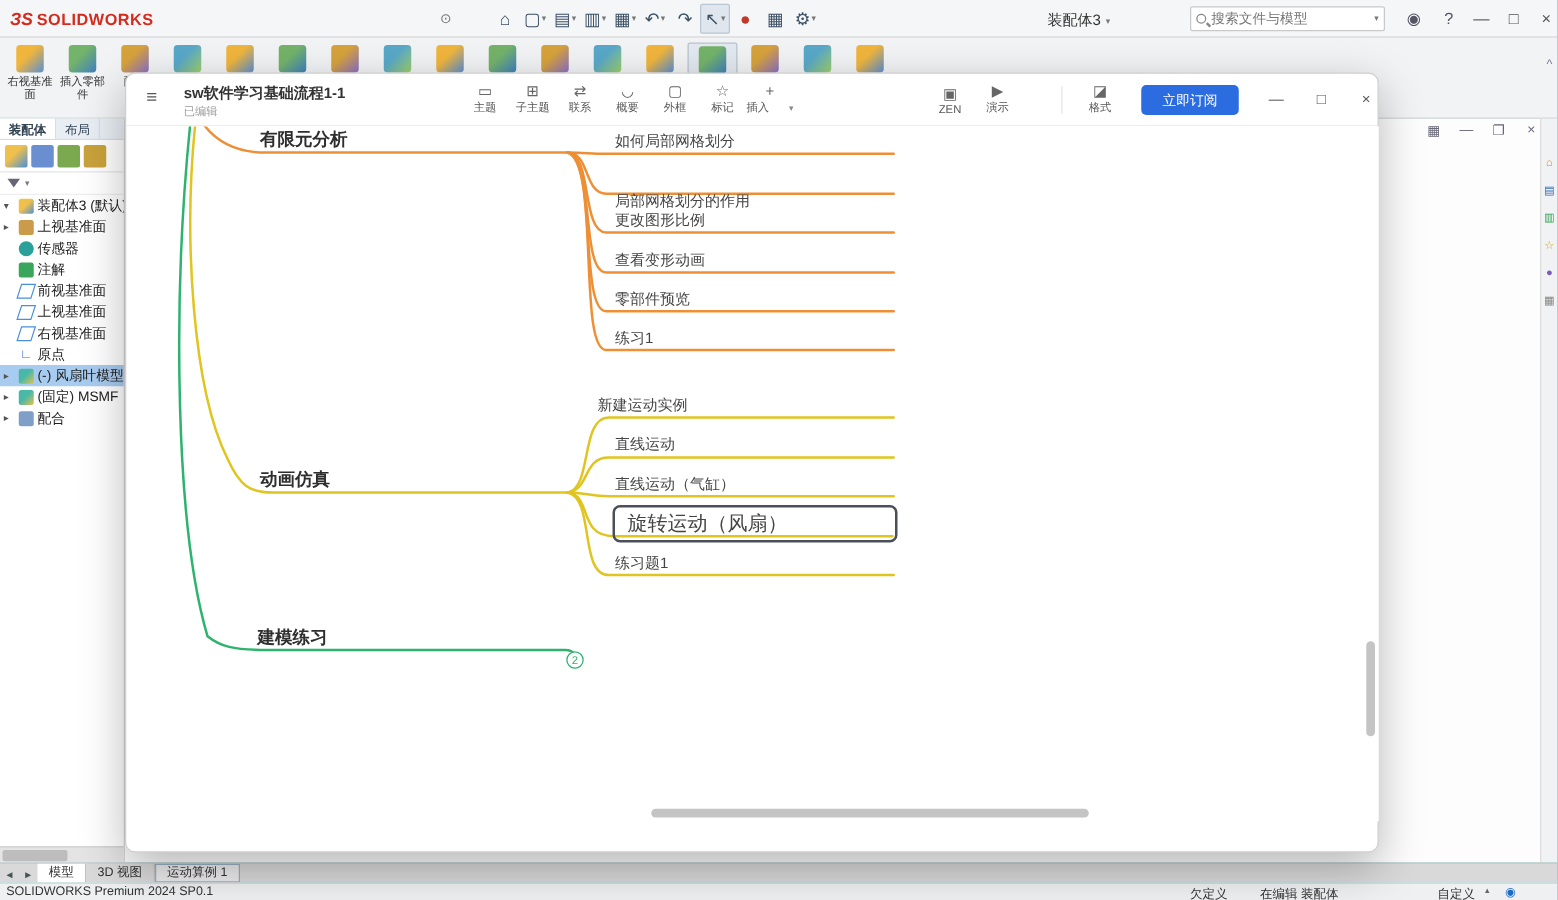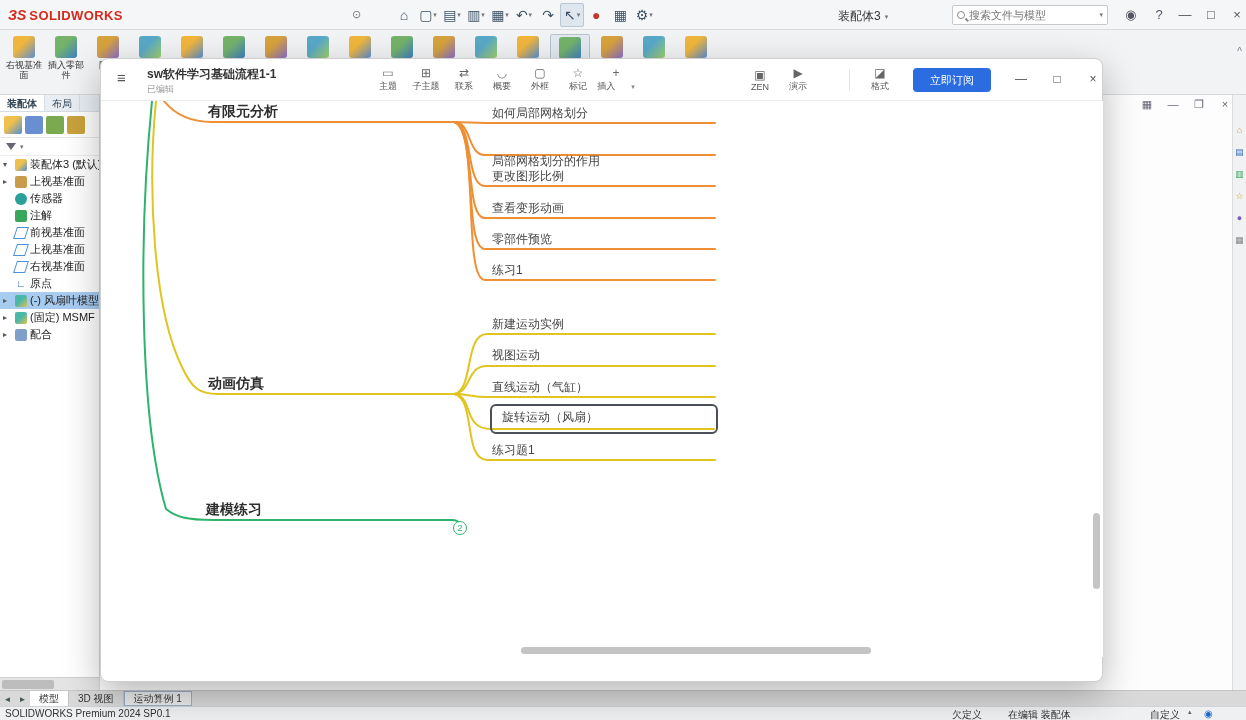--- a/index.html
+++ b/index.html
@@ -85,21 +85,21 @@
   .xm-tool .lbl{display:flex;align-items:center;gap:16px}
   .xm-tool .cr{font-size:7px;color:#888}
   .xm-divider{position:absolute;top:10px;width:1px;height:22px;background:#e6e6e6}
   .xm-subscribe{position:absolute;left:812px;top:9px;width:78px;height:24px;background:#2b6de0;color:#fff;font-size:11px;border-radius:4px;display:flex;align-items:center;justify-content:center}
   .xm-ctl{position:absolute;top:6px;width:30px;height:28px;display:flex;align-items:center;justify-content:center;color:#555;font-size:12px}
   .xm-canvas{position:absolute;left:1px;top:42px;width:1001px;height:556px;background:#fff;overflow:hidden}
   .mm-svg{position:absolute;left:0;top:0}
   .mm-label{position:absolute;font-weight:bold;font-size:14px;color:#2e2e2e;white-space:nowrap;height:20px;line-height:20px}
   .mm-child{position:absolute;font-size:12px;color:#444;white-space:nowrap;height:18px;line-height:18px}
   .mm-selbox{position:absolute;left:388px;top:303px;width:228px;height:30px;border:2px solid #4b5058;border-radius:6px}
-  .mm-selbox .inner{position:absolute;left:10px;top:3px;font-size:12px;color:#444;white-space:nowrap}
+  .mm-selbox .inner{position:absolute;left:10px;top:3px;font-size:16px;color:#444;white-space:nowrap}
   .mm-circle{position:absolute;left:351px;top:420px;width:14px;height:14px;border:1.5px solid var(--branch3,#2db36e);border-radius:50%;background:#fff;color:var(--branch3,#2db36e);font-size:9px;display:flex;align-items:center;justify-content:center}
   .xm-hthumb{position:absolute;left:420px;top:588px;width:350px;height:7px;background:#c4c4c4;border-radius:4px}
   .xm-vthumb{position:absolute;left:992px;top:454px;width:7px;height:76px;background:#c4c4c4;border-radius:4px}
   .xm-status{position:absolute;left:0;right:0;bottom:0;height:26px;border-top:1px solid #ececec;background:#fff;border-radius:0 0 8px 8px;display:flex;align-items:center;justify-content:flex-end;gap:10px;padding-right:14px;font-size:11px;color:#666}
   .vs{width:1px;height:14px;background:#e4e4e4}
   .zoom-carets{display:flex;flex-direction:column;font-size:6px;line-height:6px;color:#888}
 
   
   .model-tabs{position:absolute;left:0;right:0;bottom:14px;height:16px;background:#d9d9d9;border-top:1px solid #c6c6c6;display:flex;align-items:flex-end;font-size:10px;color:#333;z-index:3}
   .mt-nav{width:15px;text-align:center;color:#455;font-size:8px;padding-bottom:2px}
@@ -424,22 +424,22 @@
 
       <span class="mm-label" style="left:106px;top:0">有限元分析</span>
       <span class="mm-child" style="left:390px;top:3px">如何局部网格划分</span>
       <span class="mm-child" style="left:390px;top:51px">局部网格划分的作用</span>
       <span class="mm-child" style="left:390px;top:66px">更改图形比例</span>
       <span class="mm-child" style="left:390px;top:98px">查看变形动画</span>
       <span class="mm-child" style="left:390px;top:129px">零部件预览</span>
       <span class="mm-child" style="left:390px;top:160px">练习1</span>
 
       <span class="mm-label" style="left:106px;top:272px">动画仿真</span>
-      <span class="mm-child" style="left:390px;top:214px">新建运动实例</span>
-      <span class="mm-child" style="left:390px;top:245px">视图运动</span>
+      <span class="mm-child" style="left:376px;top:214px">新建运动实例</span>
+      <span class="mm-child" style="left:390px;top:245px">直线运动</span>
       <span class="mm-child" style="left:390px;top:277px">直线运动（气缸）</span>
       <div class="mm-selbox">
         <span class="inner">旋转运动（风扇）</span>
       </div>
       <span class="mm-child" style="left:390px;top:340px">练习题1</span>
 
       <span class="mm-label" style="left:104px;top:398px">建模练习</span>
       <span class="mm-circle">2</span>
     </div>
 

